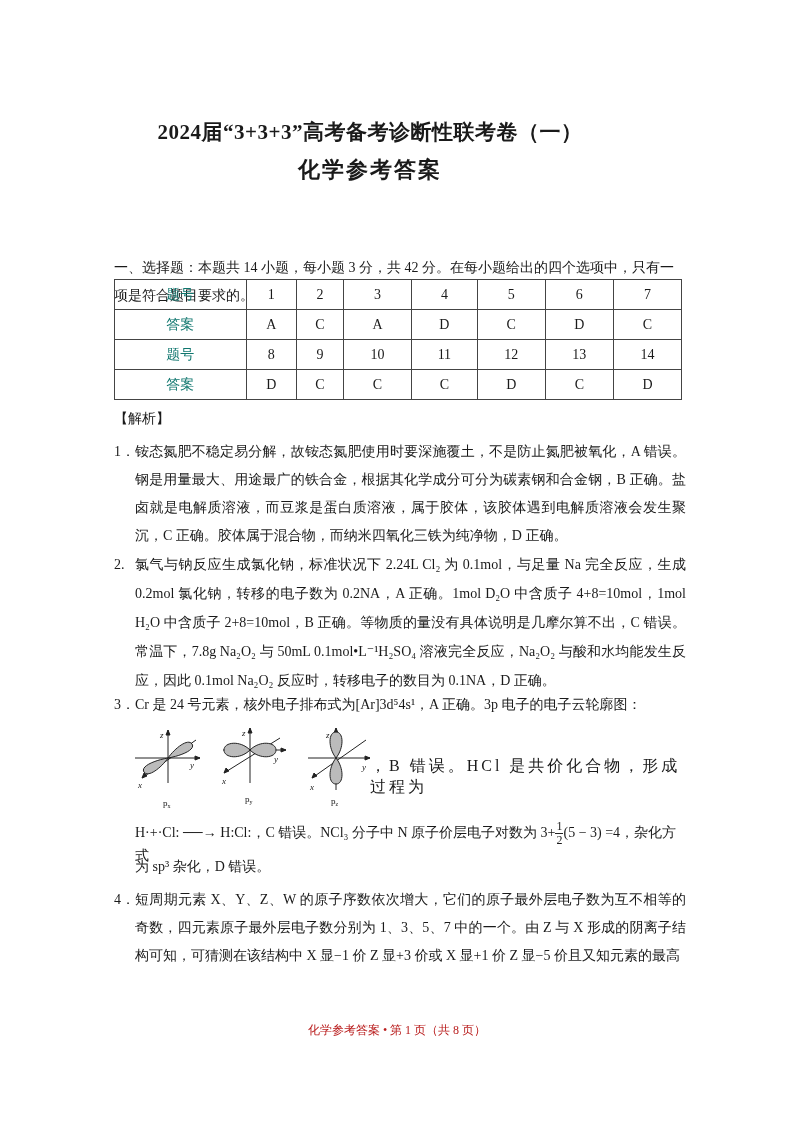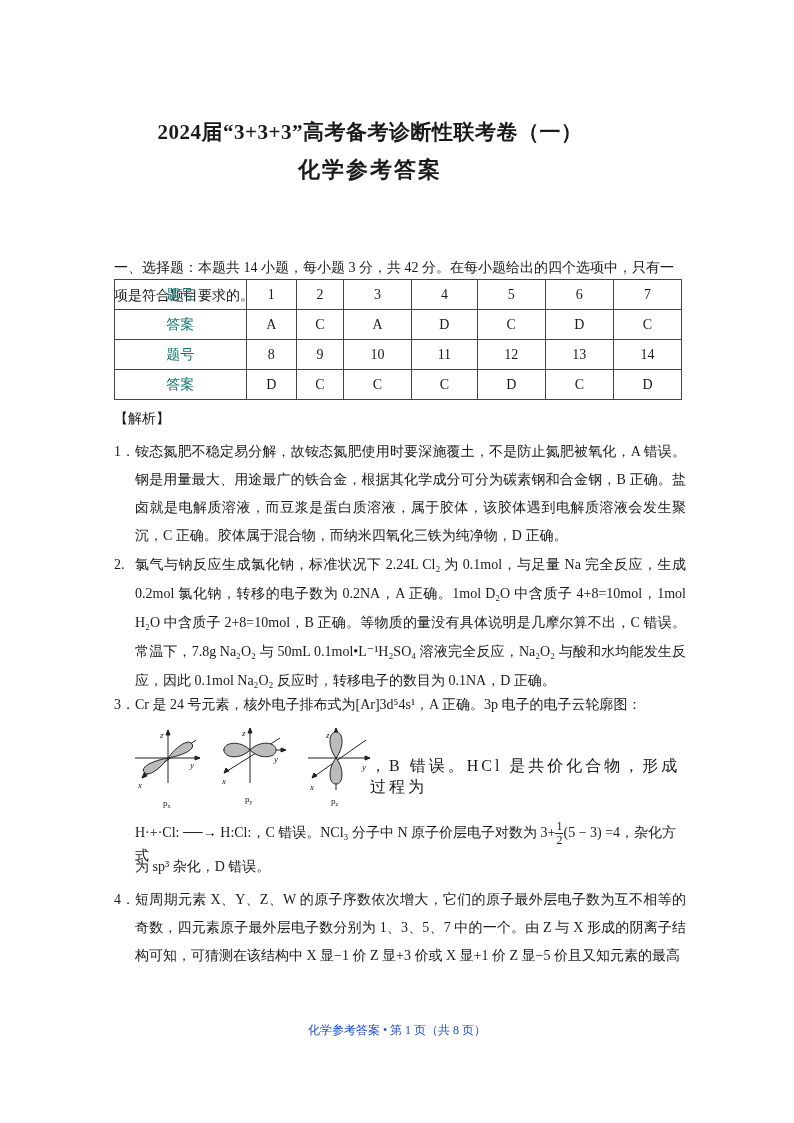--- a/index.html
+++ b/index.html
@@ -34,21 +34,21 @@
   .item2 { top: 550px; line-height: 29px; }
   .item3 { top: 691px; }
   .item4 { top: 886px; }
   .orbitals { position: absolute; left: 130px; top: 728px; width: 240px; height: 85px; }
   .item3-line2 { position: absolute; left: 370px; top: 756px; font-size: 16px; width: 316px; letter-spacing: 3px; }
   .item3-line3 { position: absolute; left: 135px; top: 820px; font-size: 14px; width: 551px; }
   .item3-line4 { position: absolute; left: 135px; top: 858px; font-size: 14px; }
   .frac { display: inline-block; vertical-align: middle; text-align: center; font-size: 12px; line-height: 13px; }
   .frac span { display: block; }
   .frac .n { border-bottom: 1px solid #222; padding: 0 1px; }
-  .footer { position: absolute; left: 0; width: 794px; top: 1022px; text-align: center; font-size: 12px; color: #1d4ed8; }
+  .footer { position: absolute; left: 0; width: 794px; top: 1022px; text-align: center; font-size: 12px; color: #b91c1c; }
   .lewis { font-family: "Liberation Serif", serif; }
 </style>
 </head>
 <body>
 
 <div class="title title1">2024届“3+3+3”高考备考诊断性联考卷（一）</div>
 <div class="title title2">化学参考答案</div>
 
 <div class="para section-head">一、选择题：本题共 14 小题，每小题 3 分，共 42 分。在每小题给出的四个选项中，只有一项是符合题目要求的。</div>
 

